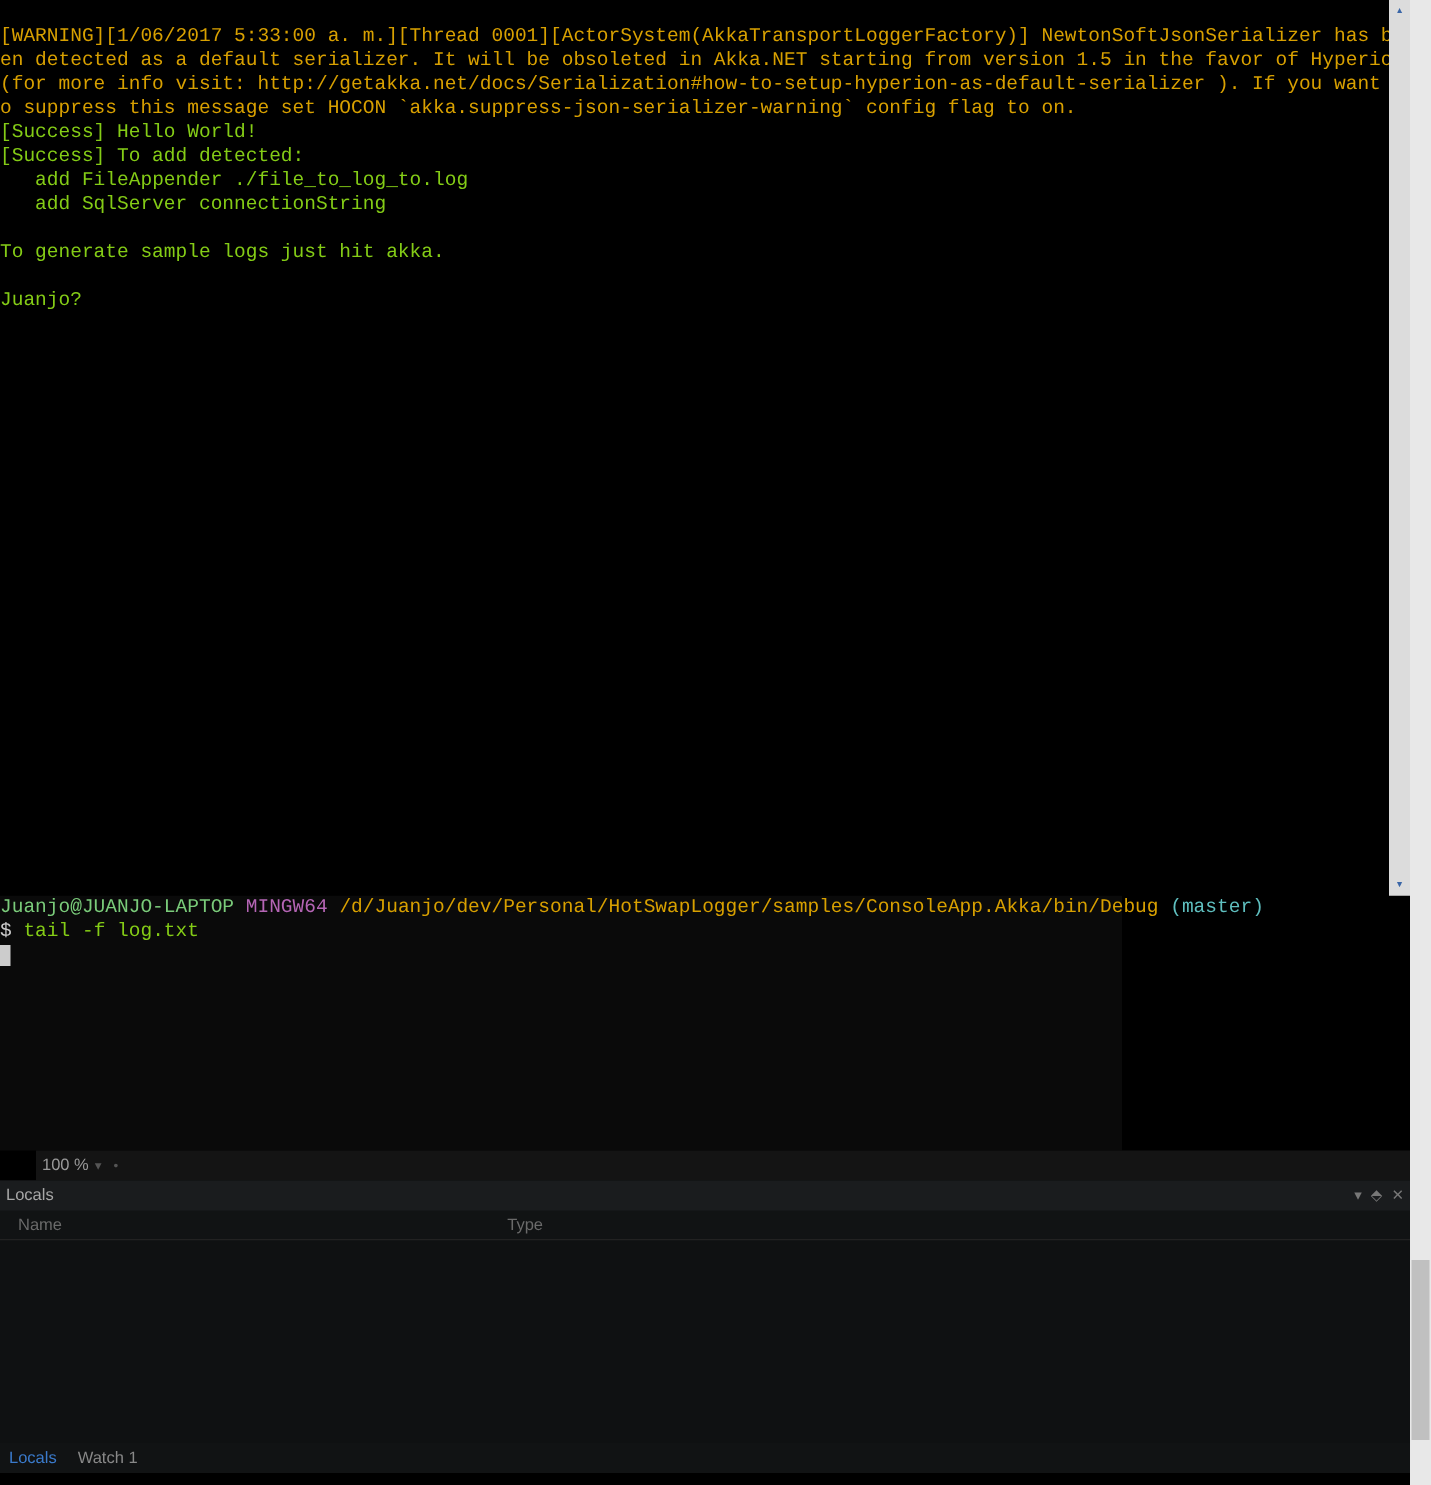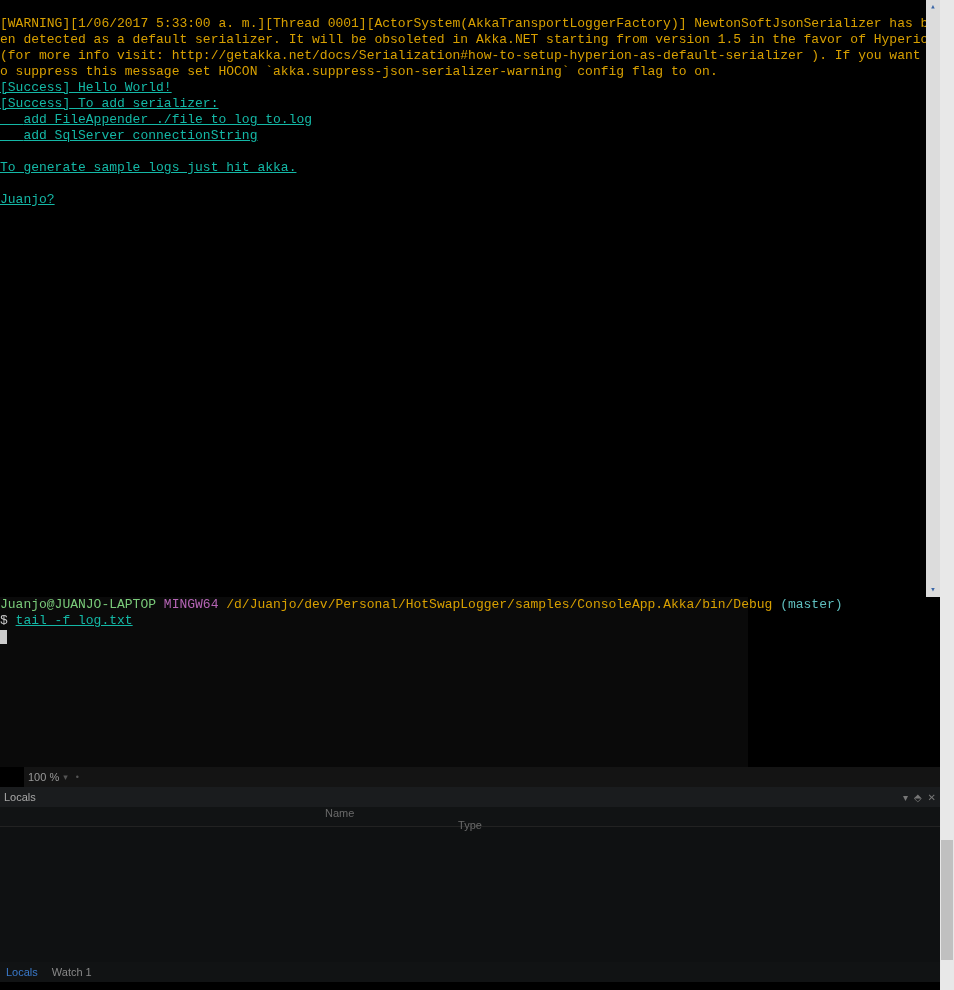--- a/index.html
+++ b/index.html
@@ -17,21 +17,21 @@
       height: 597px;
       background: #000;
       color: #ccc;
       padding: 0;
       line-height: 16px;
       white-space: pre-wrap;
       word-break: break-all;
       position: relative;
     }
     .warning-text { color: #d8a000; }
-    .normal-text { color: #14b8a6; text-decoration: underline; }
+    .normal-text { color: #84cc16; }
     .scrollbar-right {
       position: absolute;
       right: 0;
       top: 0;
       width: 14px;
       height: 597px;
       background: #dcdcdc;
     }
     .scroll-arrow-up {
       position: absolute;
@@ -102,25 +102,24 @@
     }
     .locals-title { color: #a8a8a8; }
     .locals-ctrls { display: flex; gap: 6px; color: #777; font-size: 10px; }
     .locals-columns {
       height: 20px;
       display: flex;
       align-items: center;
       padding: 0 12px;
       color: #6a6a6a;
       border-bottom: 1px solid #222;
-      flex-direction: column;
     }
     .col-name { width: 290px; }
     .col-value { flex: 1; }
-    .col-type { width: 60px; text-align: center; }
+    .col-type { width: 60px; text-align: right; }
     .locals-body {
       height: 135px;
       background: #0f1112;
     }
     .bottom-tabs {
       width: 940px;
       height: 20px;
       background: #111314;
       display: flex;
       align-items: center;
@@ -147,21 +146,21 @@
       height: 120px;
       background: #c0c0c0;
     }
   </style>
 </head>
 <body>
 
 <div class="top-console">
 <span class="warning-text">[WARNING][1/06/2017 5:33:00 a. m.][Thread 0001][ActorSystem(AkkaTransportLoggerFactory)] NewtonSoftJsonSerializer has been detected as a default serializer. It will be obsoleted in Akka.NET starting from version 1.5 in the favor of Hyperion (for more info visit: http://getakka.net/docs/Serialization#how-to-setup-hyperion-as-default-serializer ). If you want to suppress this message set HOCON `akka.suppress-json-serializer-warning` config flag to on.</span>
 <span class="normal-text">[Success] Hello World!</span>
-<span class="normal-text">[Success] To add serializer:</span>
+<span class="normal-text">[Success] To add detected:</span>
 <span class="normal-text">   add FileAppender ./file_to_log_to.log</span>
 <span class="normal-text">   add SqlServer connectionString</span>
 <span class="normal-text"></span>
 <span class="normal-text">To generate sample logs just hit akka.</span>
 <span class="normal-text"></span>
 <span class="normal-text">Juanjo?</span>
   <div class="scrollbar-right">
     <div class="scroll-arrow-up">▴</div>
     <div class="scroll-arrow-down">▾</div>
   </div>

